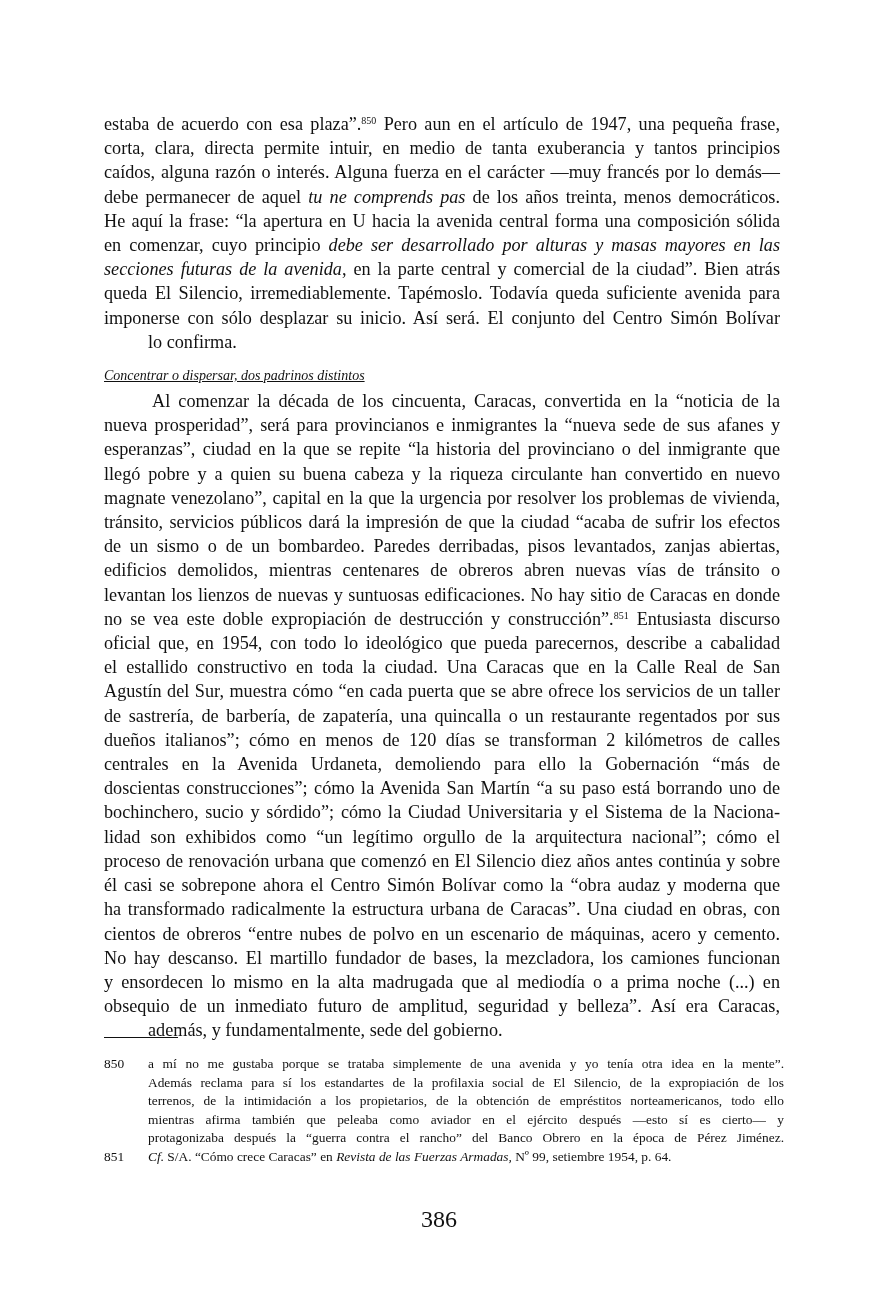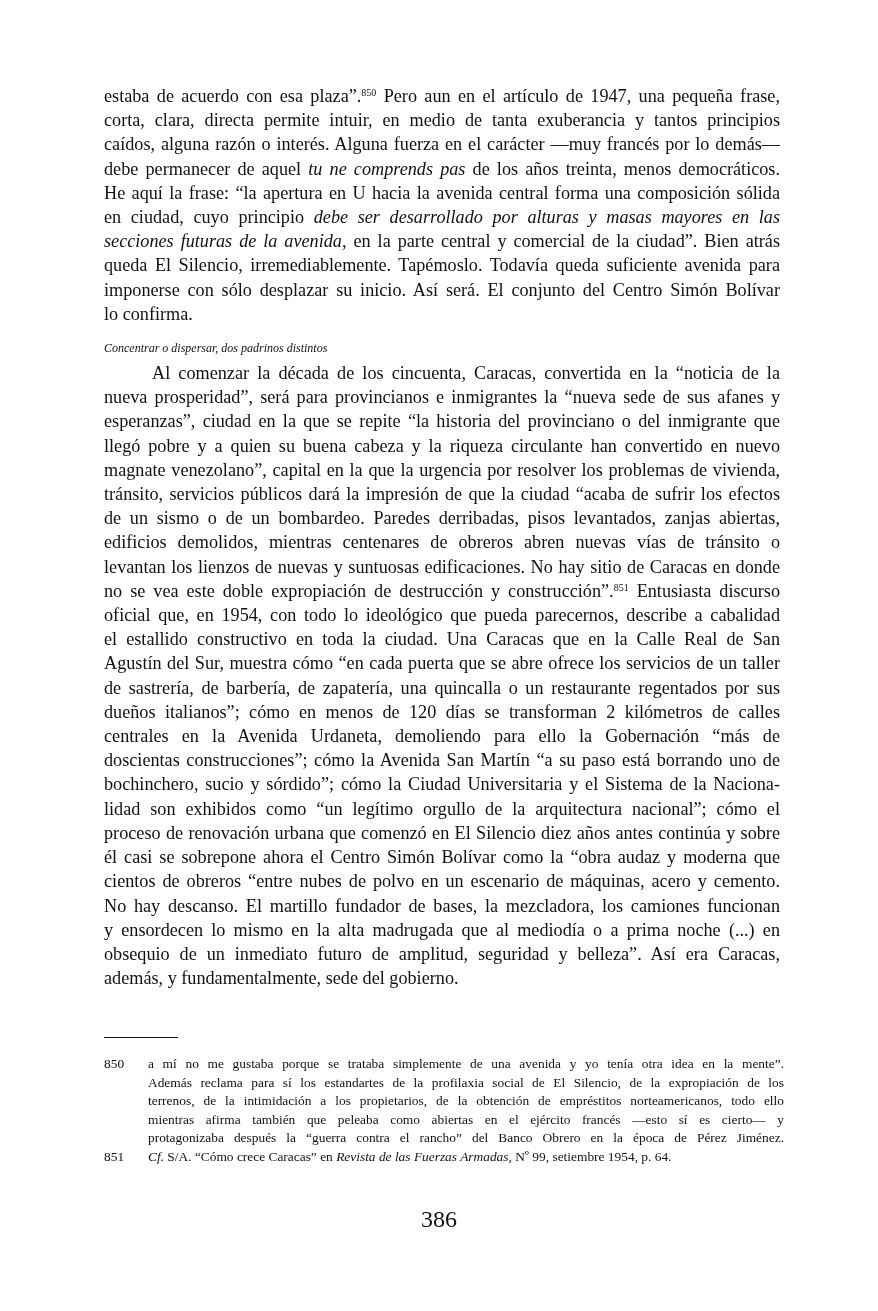--- a/index.html
+++ b/index.html
@@ -1,43 +1,43 @@
 <!DOCTYPE html>
 <html><head>
 <meta charset="utf-8">
 <style>
   html, body { margin: 0; padding: 0; background: #ffffff; }
   body { width: 878px; height: 1311px; position: relative; overflow: hidden; color: #111111; }
-  .page { position: absolute; left: 104px; top: 84px; width: 676px; font-family: "Liberation Serif", serif; }
+  .page { position: absolute; left: 104px; top: 112px; width: 676px; font-family: "Liberation Serif", serif; }
   .body-text { font-size: 18.2px; line-height: 24.2px; text-align: justify; margin: 0; }
   .line { display: block; text-align: justify; text-align-last: justify; white-space: nowrap; }
-  .line.last { text-align-last: left; }
+  .line.last { text-align-last: left; margin-left: 44px; }
   .indent { padding-left: 48px; }
   .sup { font-size: 10px; vertical-align: 6px; line-height: 0; }
-  .heading { font-style: italic; font-size: 12px; line-height: 24px; margin: 10px 0 1px 0; }
+  .heading { font-style: italic; font-size: 14px; line-height: 24px; margin: 10px 0 1px 0; text-decoration: underline; }
   .rule { position: absolute; left: 104px; top: 1037px; width: 74px; border-top: 1px solid #111; }
   .footnotes { position: absolute; left: 104px; top: 1055px; width: 680px; font-family: "Liberation Serif", serif; font-size: 13.4px; line-height: 18.5px; }
   .fn { display: flex; }
   .fn-num { width: 44px; flex: 0 0 44px; }
   .fn-text { flex: 1; }
   .fn-text .line { text-align: justify; }
   .page-number { position: absolute; left: 0; width: 878px; top: 1206px; text-align: center; font-family: "Liberation Serif", serif; font-size: 24px; }
   i { font-style: italic; }
 </style>
 </head>
 <body>
 
 <div class="page">
   <p class="body-text">
     <span class="line"><span>estaba de acuerdo con esa plaza”.</span><span class="sup">850</span><span> Pero aun en el artículo de 1947, una pequeña frase,</span></span>
     <span class="line">corta, clara, directa permite intuir, en medio de tanta exuberancia y tantos principios</span>
     <span class="line">caídos, alguna razón o interés. Alguna fuerza en el carácter —muy francés por lo demás—</span>
     <span class="line"><span>debe permanecer de aquel </span><i>tu ne comprends pas</i><span> de los años treinta, menos democráticos.</span></span>
     <span class="line">He aquí la frase: “la apertura en U hacia la avenida central forma una composición sólida</span>
-    <span class="line"><span>en ciudad, cuyo principio </span><i>debe ser desarrollado por alturas y masas mayores en las</i></span>
+    <span class="line"><span>en comenzar, cuyo principio </span><i>debe ser desarrollado por alturas y masas mayores en las</i></span>
     <span class="line"><i>secciones futuras de la avenida</i><span>, en la parte central y comercial de la ciudad”. Bien atrás</span></span>
     <span class="line">queda El Silencio, irremediablemente. Tapémoslo. Todavía queda suficiente avenida para</span>
     <span class="line">imponerse con sólo desplazar su inicio. Así será. El conjunto del Centro Simón Bolívar</span>
     <span class="line last">lo confirma.</span>
   </p>
 
   <div class="heading">Concentrar o dispersar, dos padrinos distintos</div>
 
   <p class="body-text">
     <span class="line indent">Al comenzar la década de los cincuenta, Caracas, convertida en la “noticia de la</span>
@@ -54,38 +54,39 @@
     <span class="line">el estallido constructivo en toda la ciudad. Una Caracas que en la Calle Real de San</span>
     <span class="line">Agustín del Sur, muestra cómo “en cada puerta que se abre ofrece los servicios de un taller</span>
     <span class="line">de sastrería, de barbería, de zapatería, una quincalla o un restaurante regentados por sus</span>
     <span class="line">dueños italianos”; cómo en menos de 120 días se transforman 2 kilómetros de calles</span>
     <span class="line">centrales en la Avenida Urdaneta, demoliendo para ello la Gobernación “más de</span>
     <span class="line">doscientas construcciones”; cómo la Avenida San Martín “a su paso está borrando uno de</span>
     <span class="line">bochinchero, sucio y sórdido”; cómo la Ciudad Universitaria y el Sistema de la Naciona-</span>
     <span class="line">lidad son exhibidos como “un legítimo orgullo de la arquitectura nacional”; cómo el</span>
     <span class="line">proceso de renovación urbana que comenzó en El Silencio diez años antes continúa y sobre</span>
     <span class="line">él casi se sobrepone ahora el Centro Simón Bolívar como la “obra audaz y moderna que</span>
+    <span class="line">ha transformado radicalmente la estructura urbana de Caracas”. Una ciudad en obras, con</span>
     <span class="line">cientos de obreros “entre nubes de polvo en un escenario de máquinas, acero y cemento.</span>
     <span class="line">No hay descanso. El martillo fundador de bases, la mezcladora, los camiones funcionan</span>
     <span class="line">y ensordecen lo mismo en la alta madrugada que al mediodía o a prima noche (...) en</span>
     <span class="line">obsequio de un inmediato futuro de amplitud, seguridad y belleza”. Así era Caracas,</span>
     <span class="line last">además, y fundamentalmente, sede del gobierno.</span>
   </p>
 </div>
 
 <div class="rule"></div>
 
 <div class="footnotes">
   <div class="fn">
     <div class="fn-num">850</div>
     <div class="fn-text">
       <span class="line">a mí no me gustaba porque se trataba simplemente de una avenida y yo tenía otra idea en la mente”.</span>
       <span class="line">Además reclama para sí los estandartes de la profilaxia social de El Silencio, de la expropiación de los</span>
       <span class="line">terrenos, de la intimidación a los propietarios, de la obtención de empréstitos norteamericanos, todo ello</span>
-      <span class="line">mientras afirma también que peleaba como abiertas en el ejército francés —esto sí es cierto— y</span>
+      <span class="line">mientras afirma también que peleaba como aviador en el ejército después —esto sí es cierto— y</span>
       <span class="line">protagonizaba después la “guerra contra el rancho” del Banco Obrero en la época de Pérez Jiménez.</span>
     </div>
   </div>
   <div class="fn">
     <div class="fn-num">851</div>
     <div class="fn-text">
       <i>Cf.</i><span> S/A. “Cómo crece Caracas” en </span><i>Revista de las Fuerzas Armadas,</i><span> Nº 99, setiembre 1954, p. 64.</span>
     </div>
   </div>
 </div>

